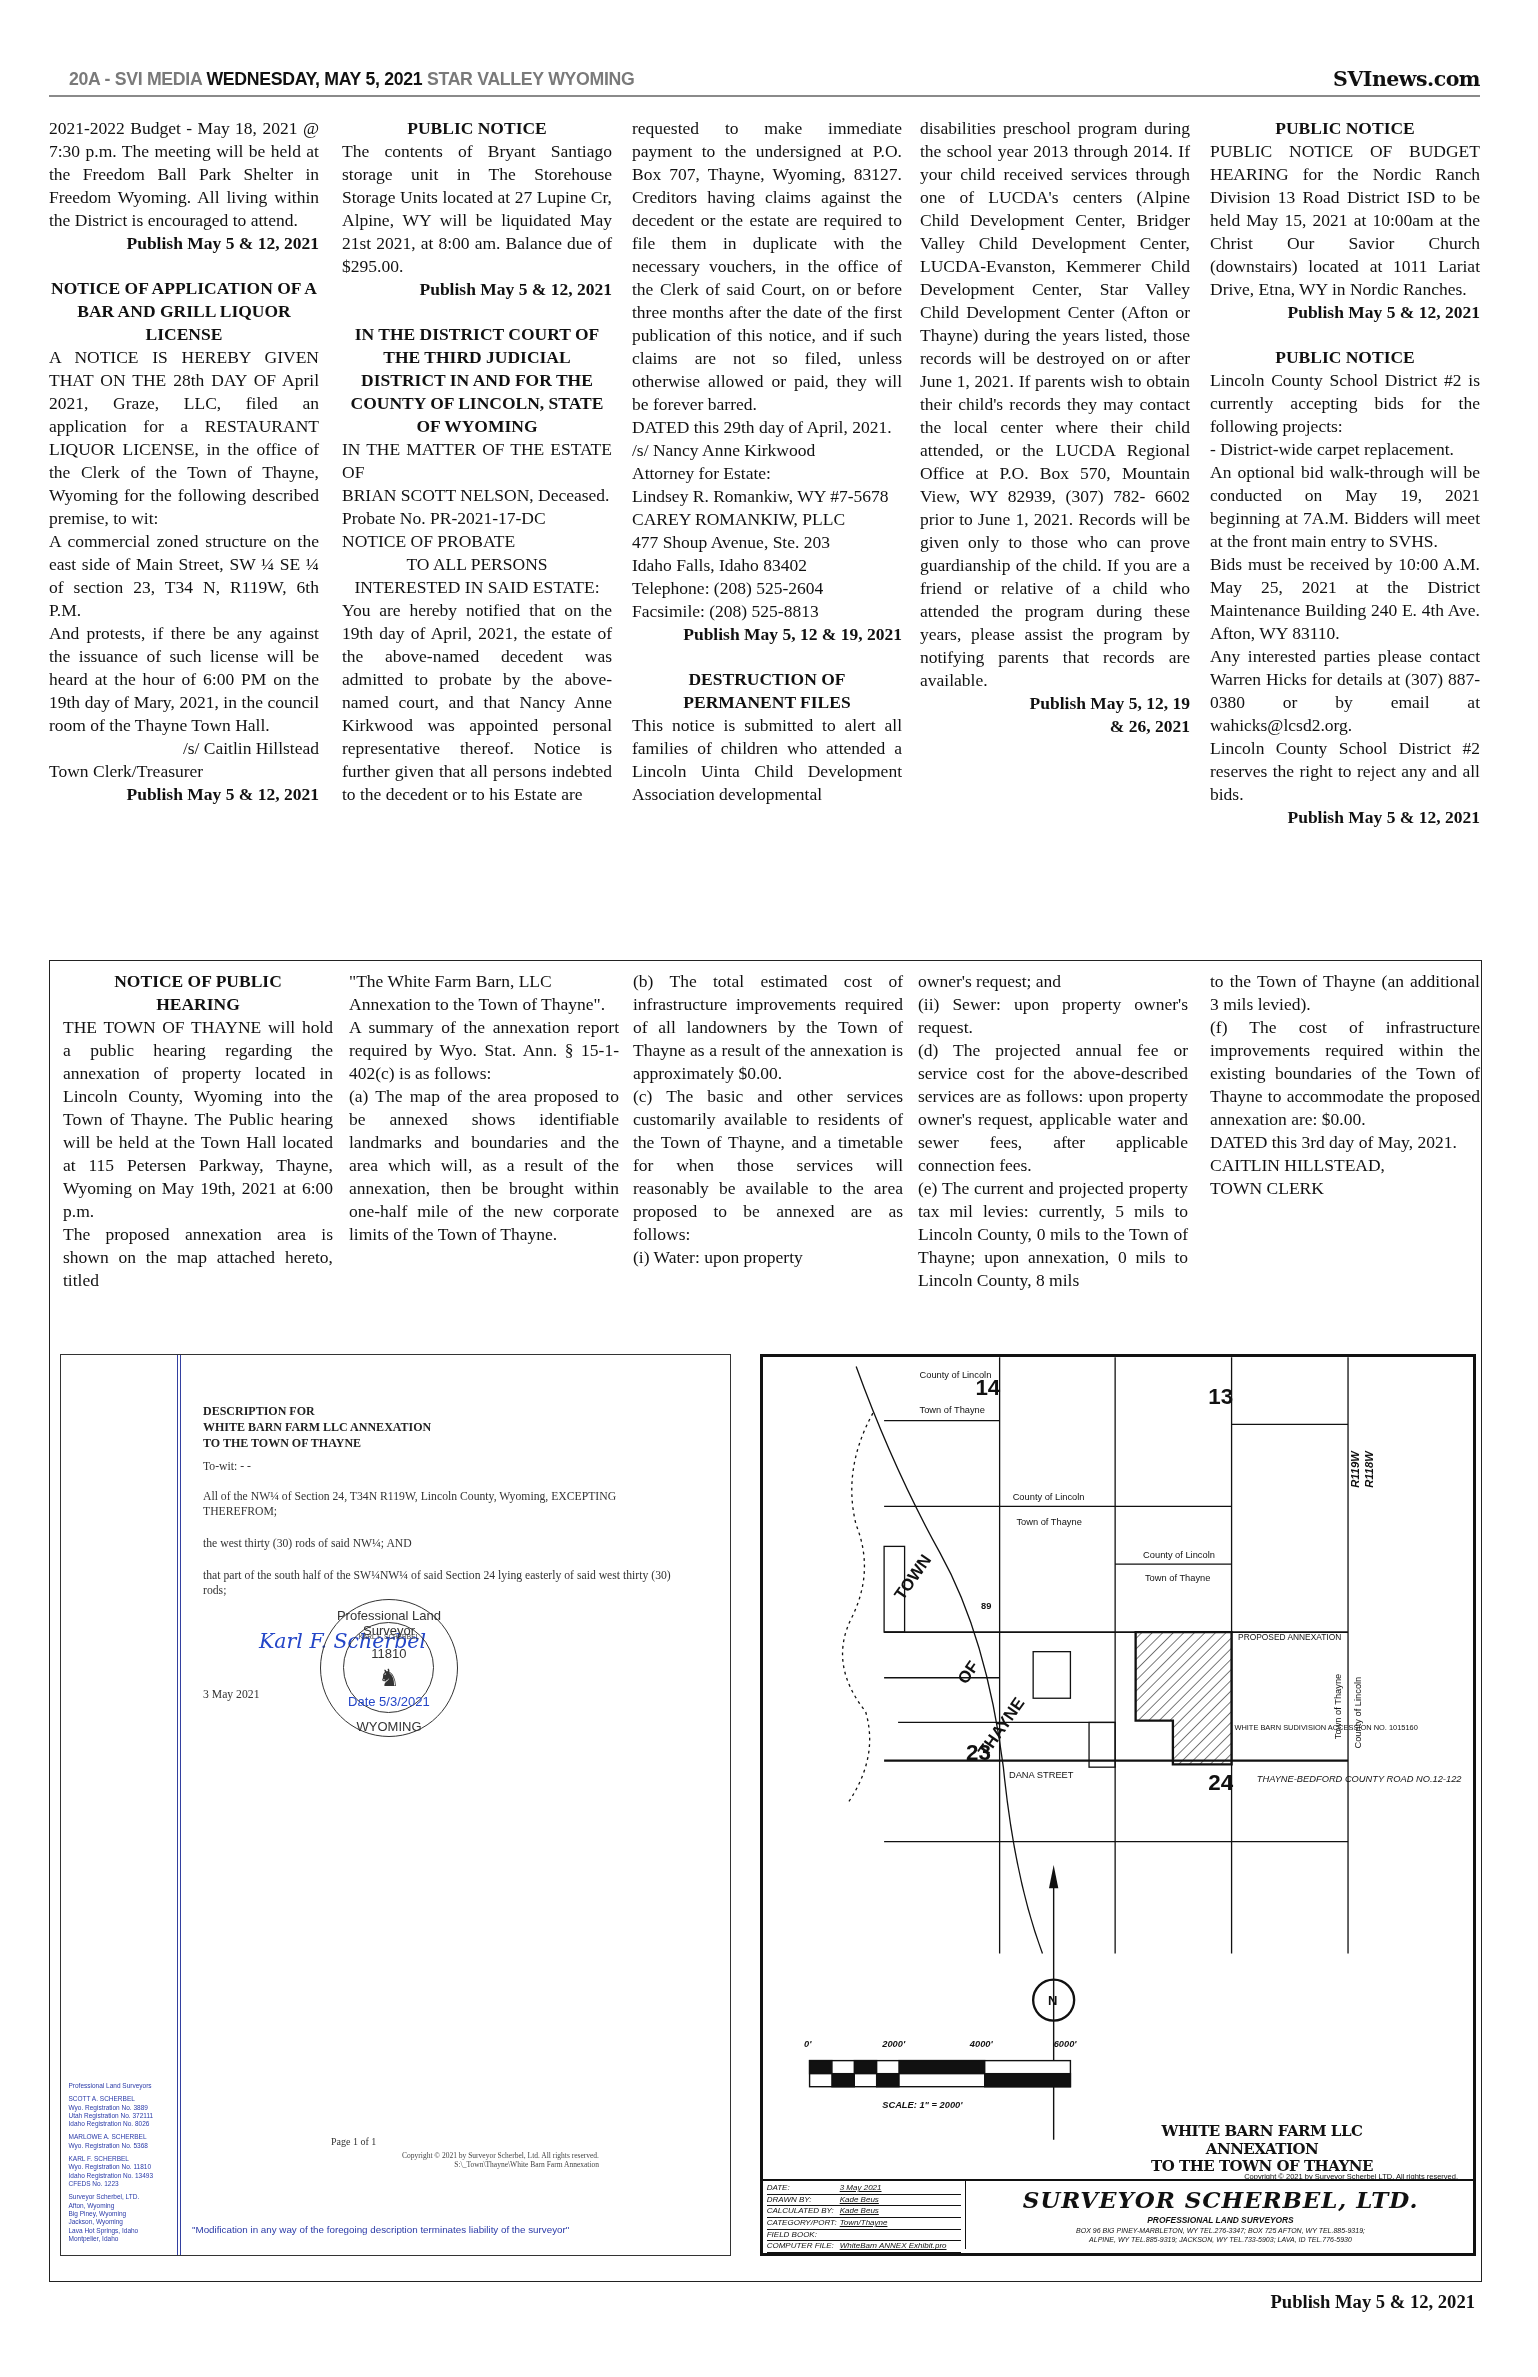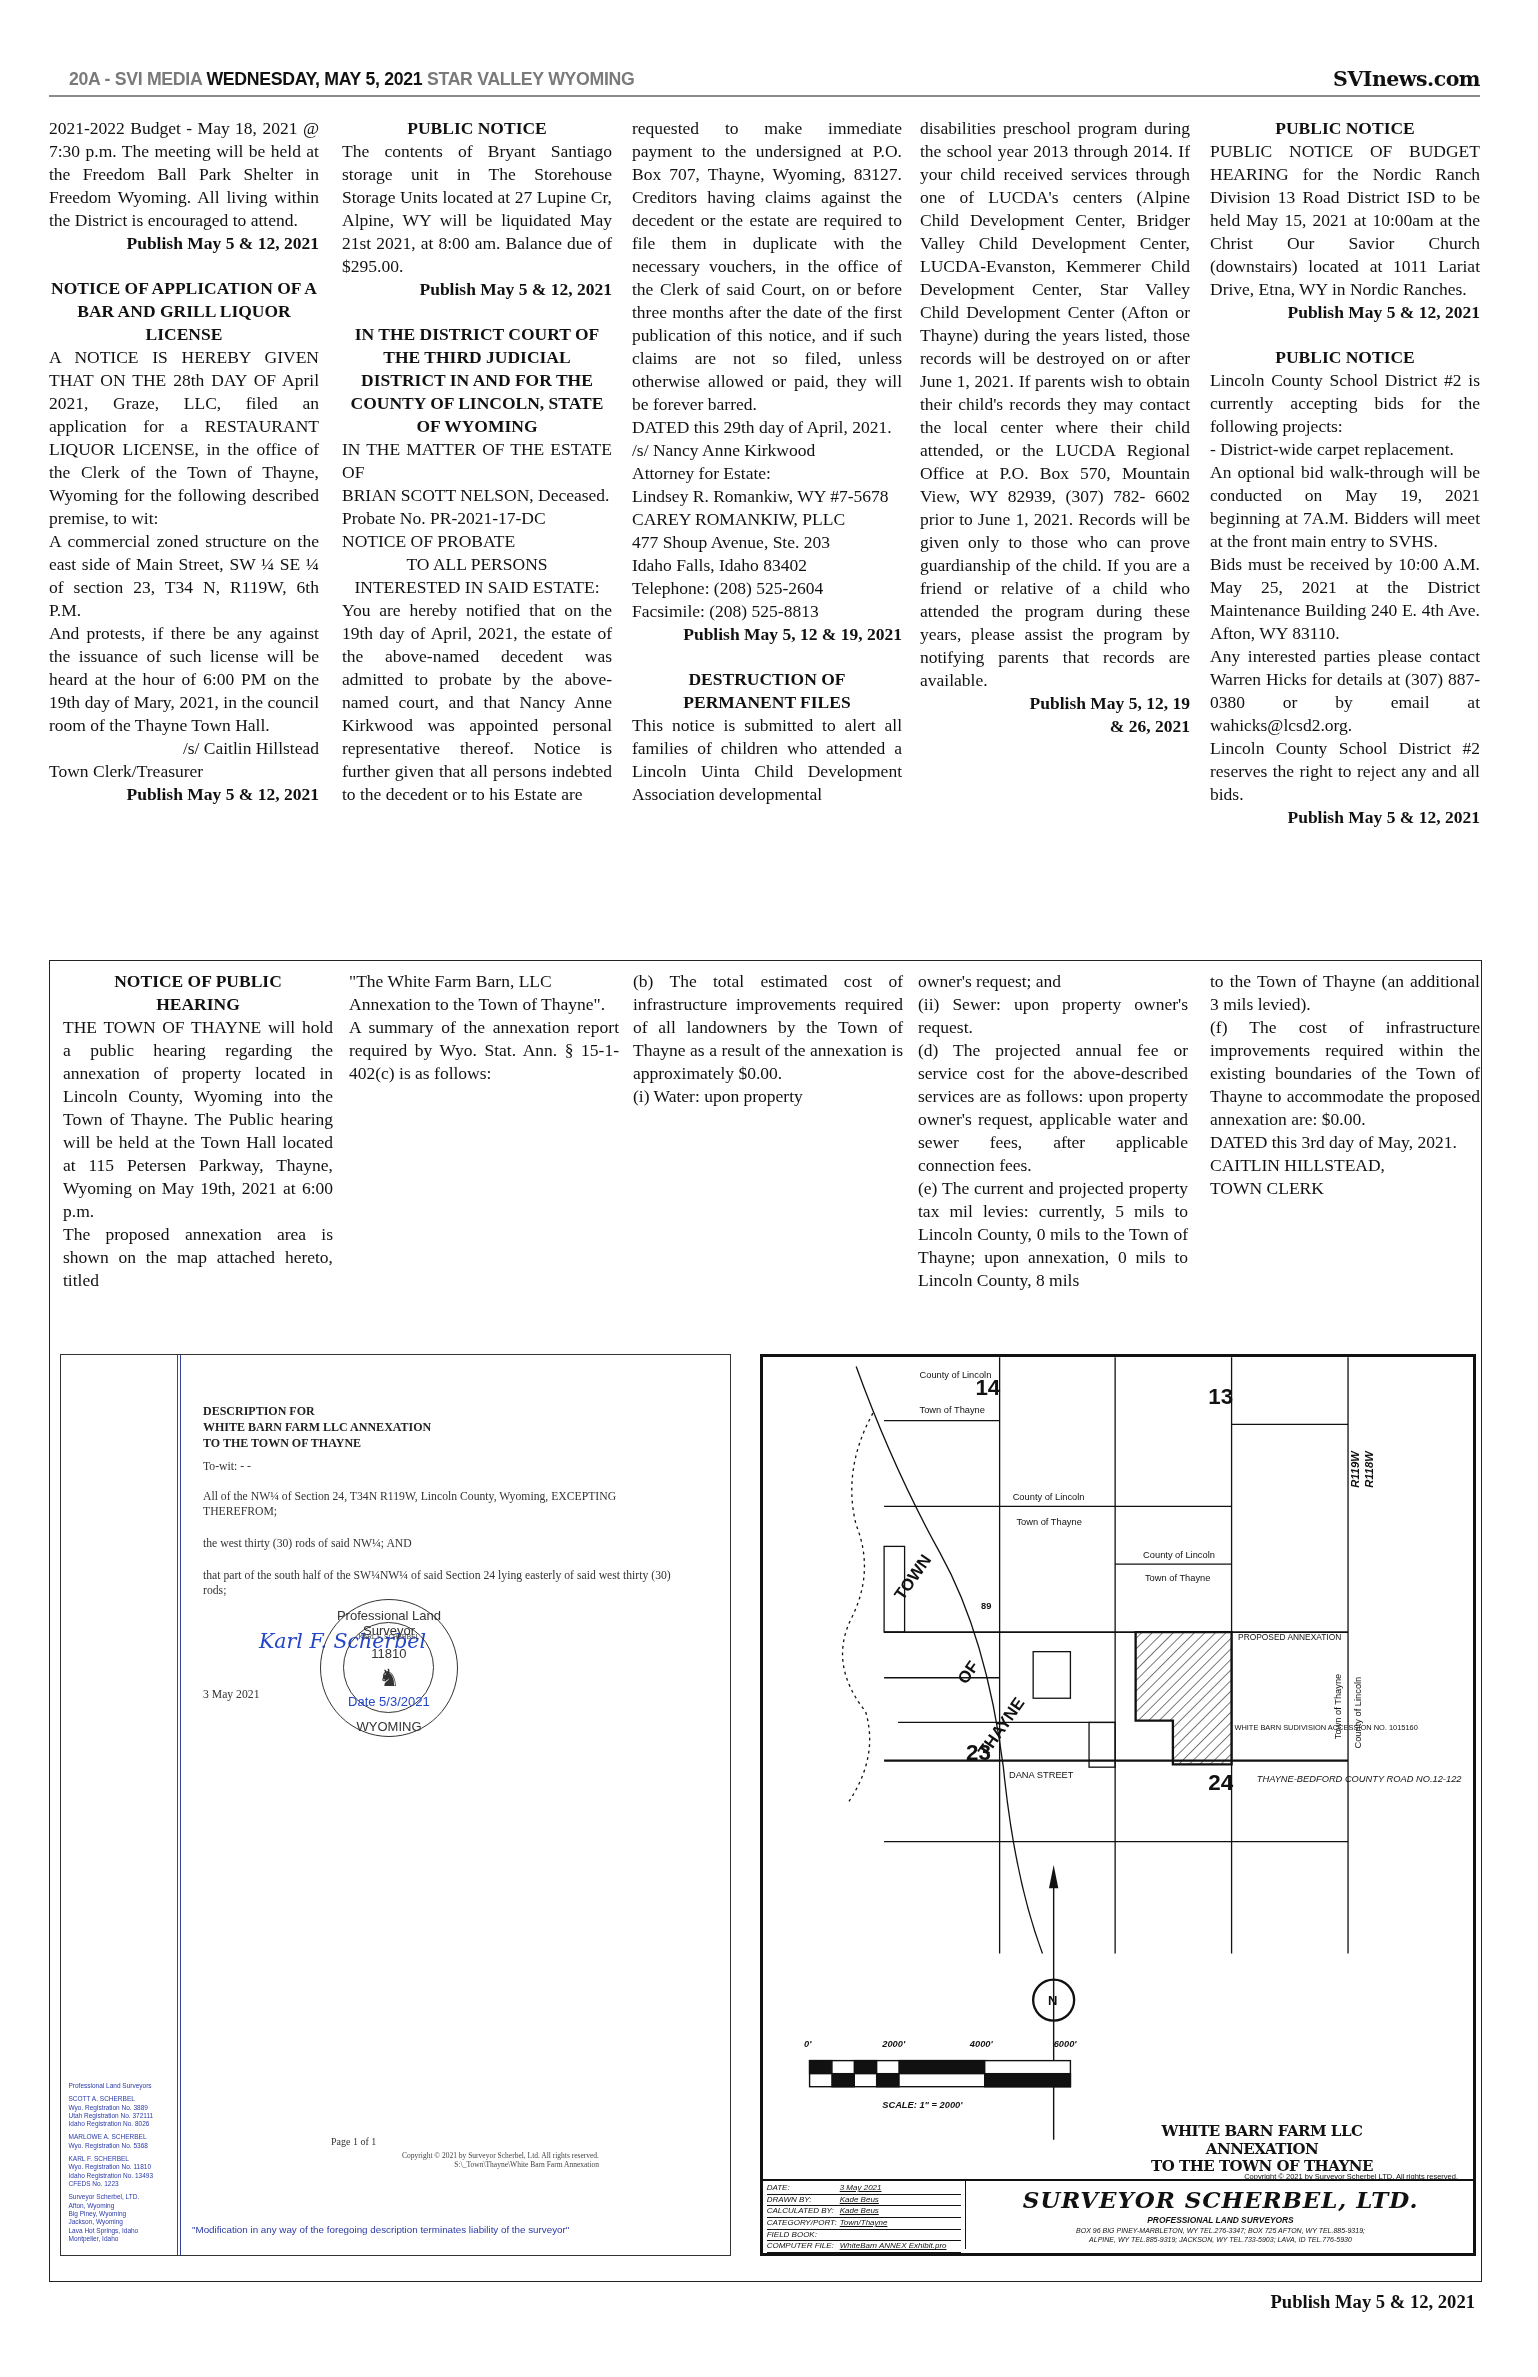--- a/index.html
+++ b/index.html
@@ -132,23 +132,25 @@
 <div class="box"></div>
 
 <div class="bcol" style="left:63px;">
   <p class="hd" style="padding:0 37px">NOTICE OF PUBLIC HEARING</p>
   <p>THE TOWN OF THAYNE will hold a public hearing regarding the annexation of property located in Lincoln County, Wyoming into the Town of Thayne. The Public hearing will be held at the Town Hall located at 115 Petersen Parkway, Thayne, Wyoming on May 19th, 2021 at 6:00 p.m.</p>
   <p>The proposed annexation area is shown on the map attached hereto, titled</p>
 </div>
 <div class="bcol" style="left:349px;">
   <p style="text-align:left">"The White Farm Barn, LLC Annexation to the Town of Thayne".</p>
   <p>A summary of the annexation report required by Wyo. Stat. Ann. § 15-1-402(c) is as follows:</p>
+  <p>(a) The map of the area proposed to be annexed shows identifiable landmarks and boundaries and the area which will, as a result of the annexation, then be brought within one-half mile of the new corporate limits of the Town of Thayne.</p>
 </div>
 <div class="bcol" style="left:633px;">
   <p>(b) The total estimated cost of infrastructure improvements required of all landowners by the Town of Thayne as a result of the annexation is approximately $0.00.</p>
+  <p>(c) The basic and other services customarily available to residents of the Town of Thayne, and a timetable for when those services will reasonably be available to the area proposed to be annexed are as follows:</p>
   <p>(i) Water: upon property</p>
 </div>
 <div class="bcol" style="left:918px;">
   <p>owner's request; and</p>
   <p>(ii) Sewer: upon property owner's request.</p>
   <p>(d) The projected annual fee or service cost for the above-described services are as follows: upon property owner's request, applicable water and sewer fees, after applicable connection fees.</p>
   <p>(e) The current and projected property tax mil levies: currently, 5 mils to Lincoln County, 0 mils to the Town of Thayne; upon annexation, 0 mils to Lincoln County, 8 mils</p>
 </div>
 <div class="bcol" style="left:1210px;">
   <p>to the Town of Thayne (an additional 3 mils levied).</p>

